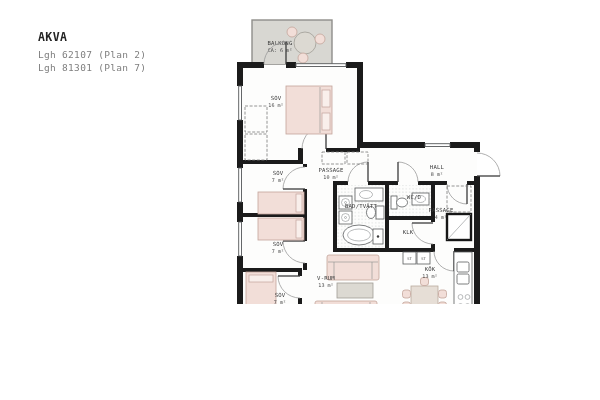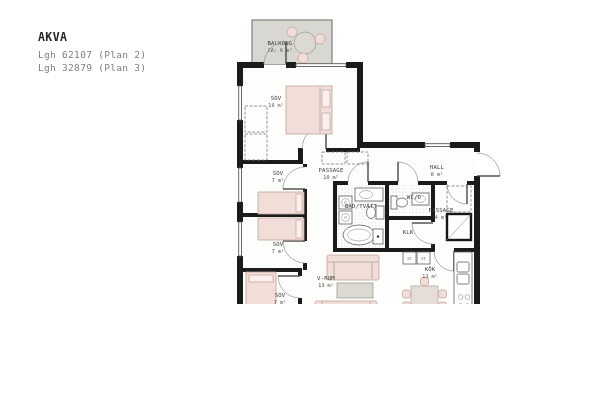--- a/index.html
+++ b/index.html
@@ -28,21 +28,21 @@
   text.tiny{font:3.8px "DejaVu Sans Mono",monospace;fill:#4a4a4a;text-anchor:middle;}
 </style>
 </head>
 <body>
 
 <div class="canvas">
 
   <div class="title-block">
     <p class="proj">AKVA</p>
     <p class="apt">Lgh 62107 (Plan 2)</p>
-    <p class="apt">Lgh 32879 (Plan 3)</p>
+    <p class="apt">Lgh 81301 (Plan 7)</p>
   </div>
 
   <svg width="600" height="400" viewBox="0 0 600 400">
     <defs>
       <pattern id="tiles" width="3.4" height="3.4" patternUnits="userSpaceOnUse">
         <circle cx="1.7" cy="1.7" r="0.45" fill="#a9aeae"></circle>
       </pattern>
     </defs>
 
     <g>

